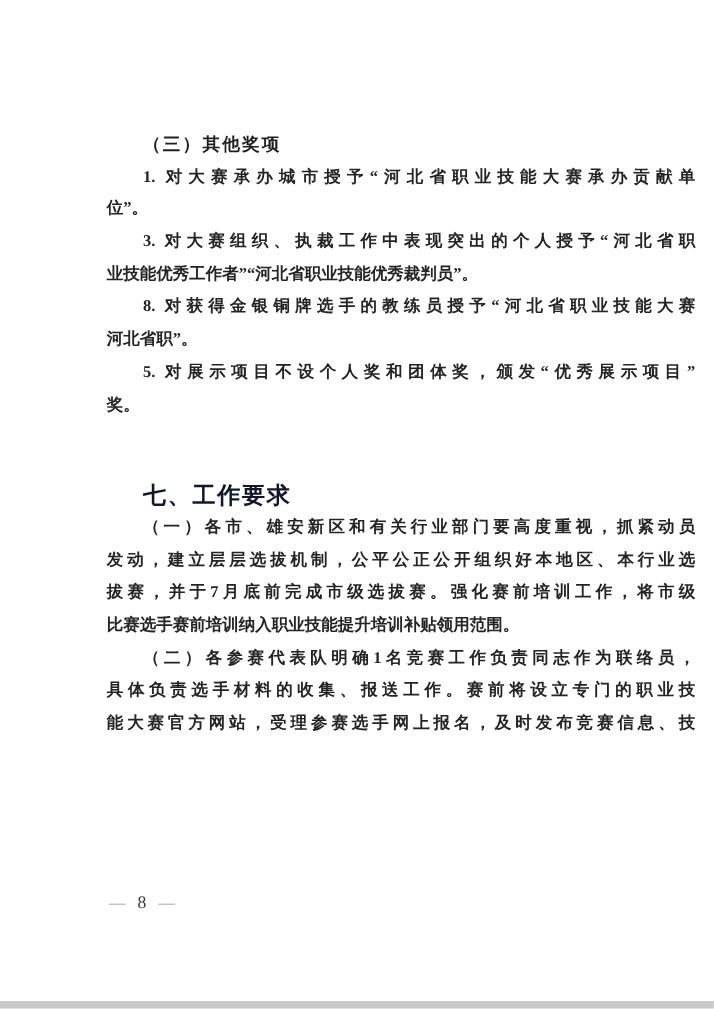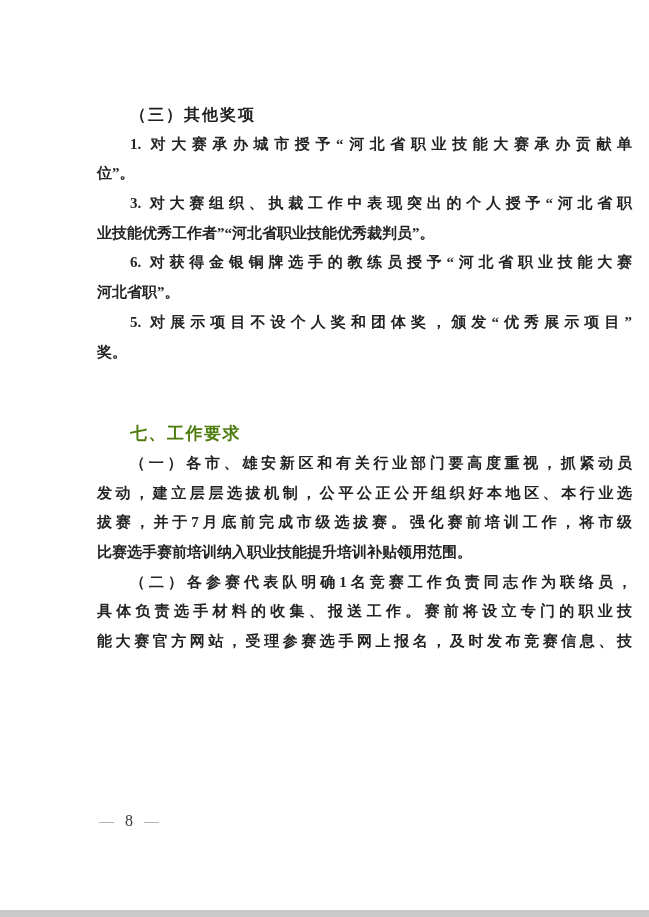--- a/index.html
+++ b/index.html
@@ -7,21 +7,21 @@
     position: relative;
     width: 649px;
     height: 917px;
     background: #ffffff;
     overflow: hidden;
     font-family: "Liberation Serif", "DejaVu Serif", serif;
   }
   .doc-body {
     position: absolute;
     left: 97px;
-    top: 100px;
+    top: 117px;
     width: 535px;
     color: #242424;
   }
   .line {
     height: 29.7px;
     line-height: 29.7px;
     font-size: 15px;
     white-space: nowrap;
     overflow: visible;
     font-weight: bold;
@@ -33,25 +33,25 @@
     text-justify: inter-character;
   }
   .line.indent { padding-left: 33px; }
   .line.heading-kai {
     font-size: 16px;
     font-weight: 700;
     letter-spacing: 2px;
     color: #1f1f1f;
   }
   .line.heading-bold {
-    font-size: 17px;
+    font-size: 21px;
     font-weight: 700;
     font-family: "Liberation Sans", "DejaVu Sans", sans-serif;
     letter-spacing: 1.5px;
-    color: #4d7c0f;
+    color: #0f172a;
   }
   .line.space-before { margin-top: 52px; }
   .footer {
     position: absolute;
     left: 99px;
     top: 810px;
     display: flex;
     align-items: center;
     gap: 11px;
     height: 22px;
@@ -78,21 +78,21 @@
 <body>
 
 <div class="page">
 
   <div class="doc-body">
       <div class="line heading-kai indent">（三）其他奖项</div>
       <div class="line indent justify">1. 对大赛承办城市授予“河北省职业技能大赛承办贡献单</div>
       <div class="line">位”。</div>
       <div class="line indent justify">3. 对大赛组织、执裁工作中表现突出的个人授予“河北省职</div>
       <div class="line">业技能优秀工作者”“河北省职业技能优秀裁判员”。</div>
-      <div class="line indent justify">6. 对获得金银铜牌选手的教练员授予“河北省职业技能大赛</div>
+      <div class="line indent justify">8. 对获得金银铜牌选手的教练员授予“河北省职业技能大赛</div>
       <div class="line">河北省职”。</div>
       <div class="line indent justify">5. 对展示项目不设个人奖和团体奖，颁发“优秀展示项目”</div>
       <div class="line">奖。</div>
       <div class="line heading-bold indent space-before">七、工作要求</div>
       <div class="line indent justify">（一）各市、雄安新区和有关行业部门要高度重视，抓紧动员</div>
       <div class="line justify">发动，建立层层选拔机制，公平公正公开组织好本地区、本行业选</div>
       <div class="line justify">拔赛，并于7月底前完成市级选拔赛。强化赛前培训工作，将市级</div>
       <div class="line">比赛选手赛前培训纳入职业技能提升培训补贴领用范围。</div>
       <div class="line indent justify">（二）各参赛代表队明确1名竞赛工作负责同志作为联络员，</div>
       <div class="line justify">具体负责选手材料的收集、报送工作。赛前将设立专门的职业技</div>

